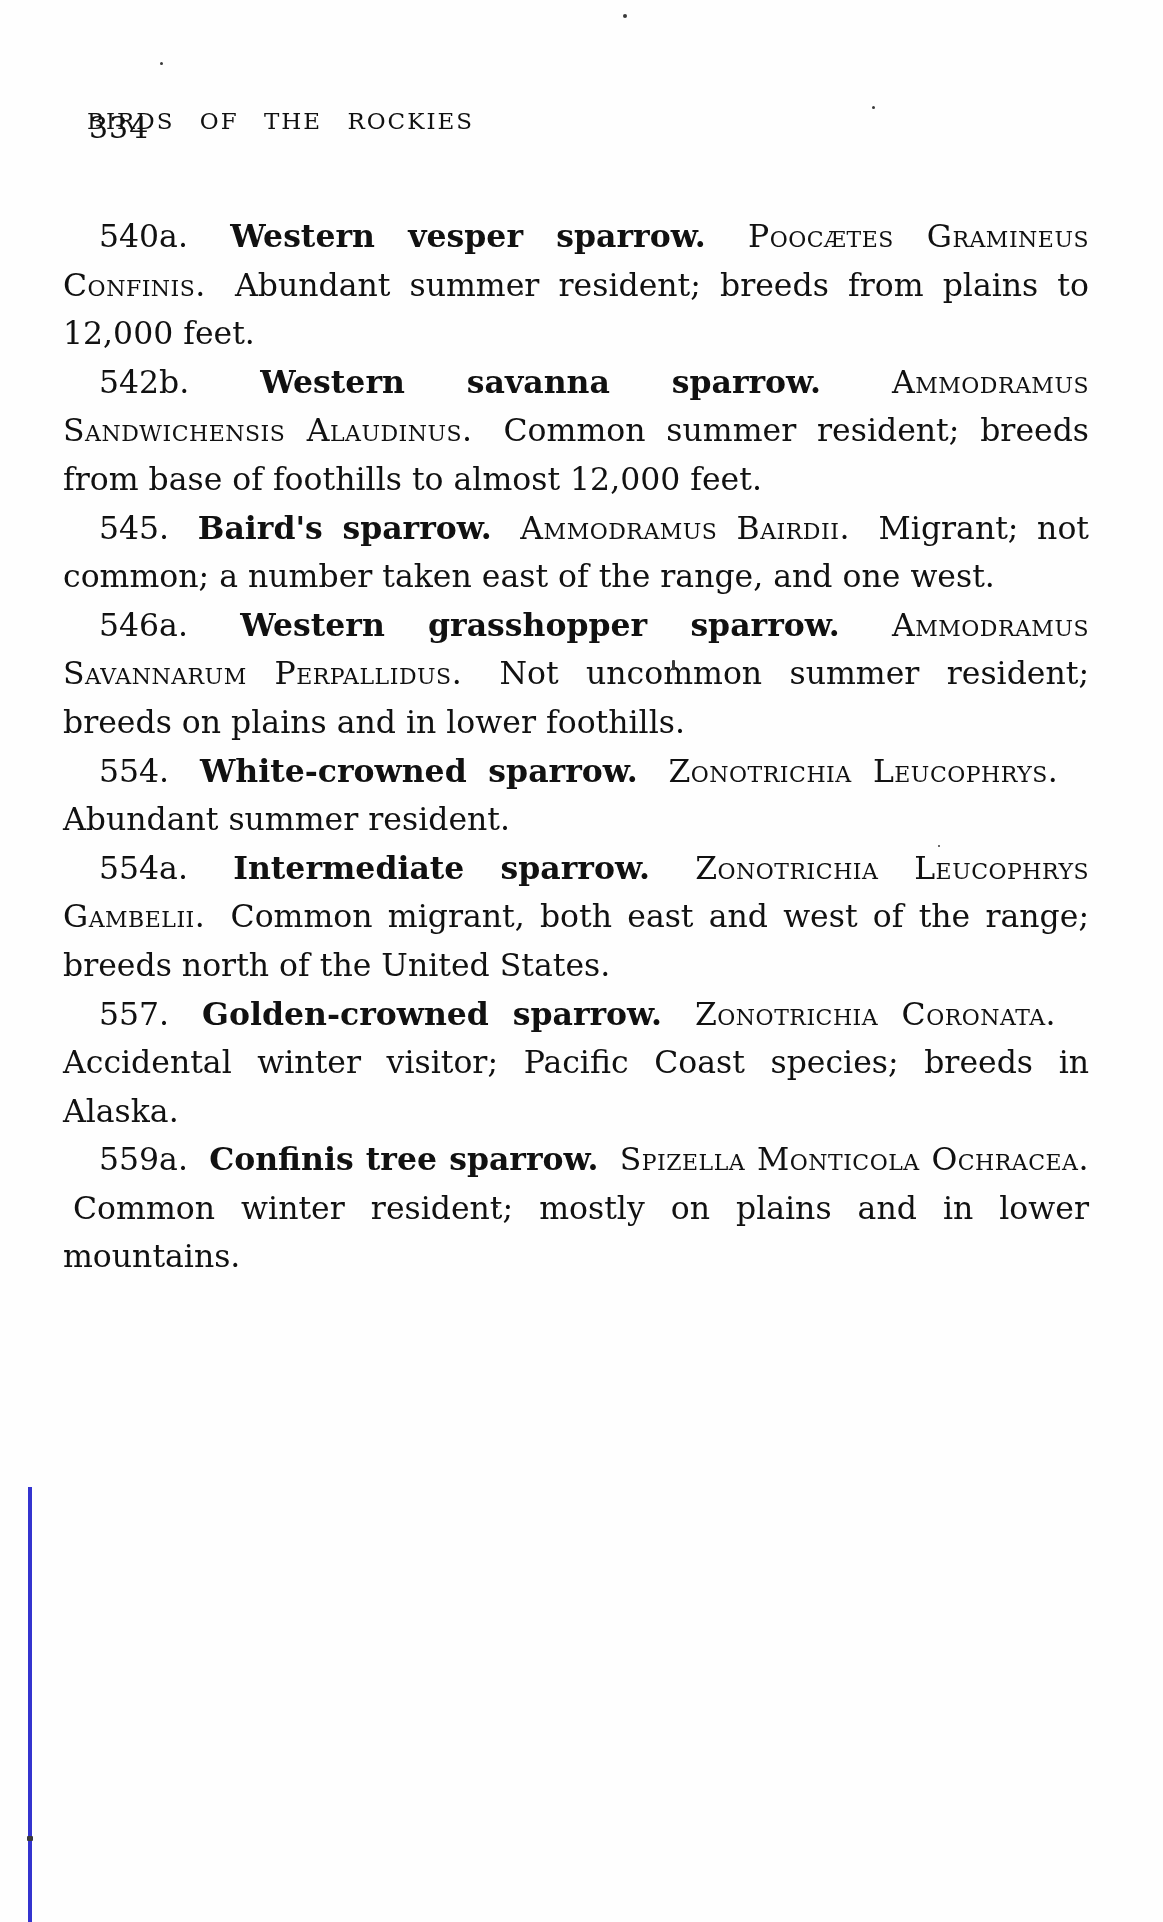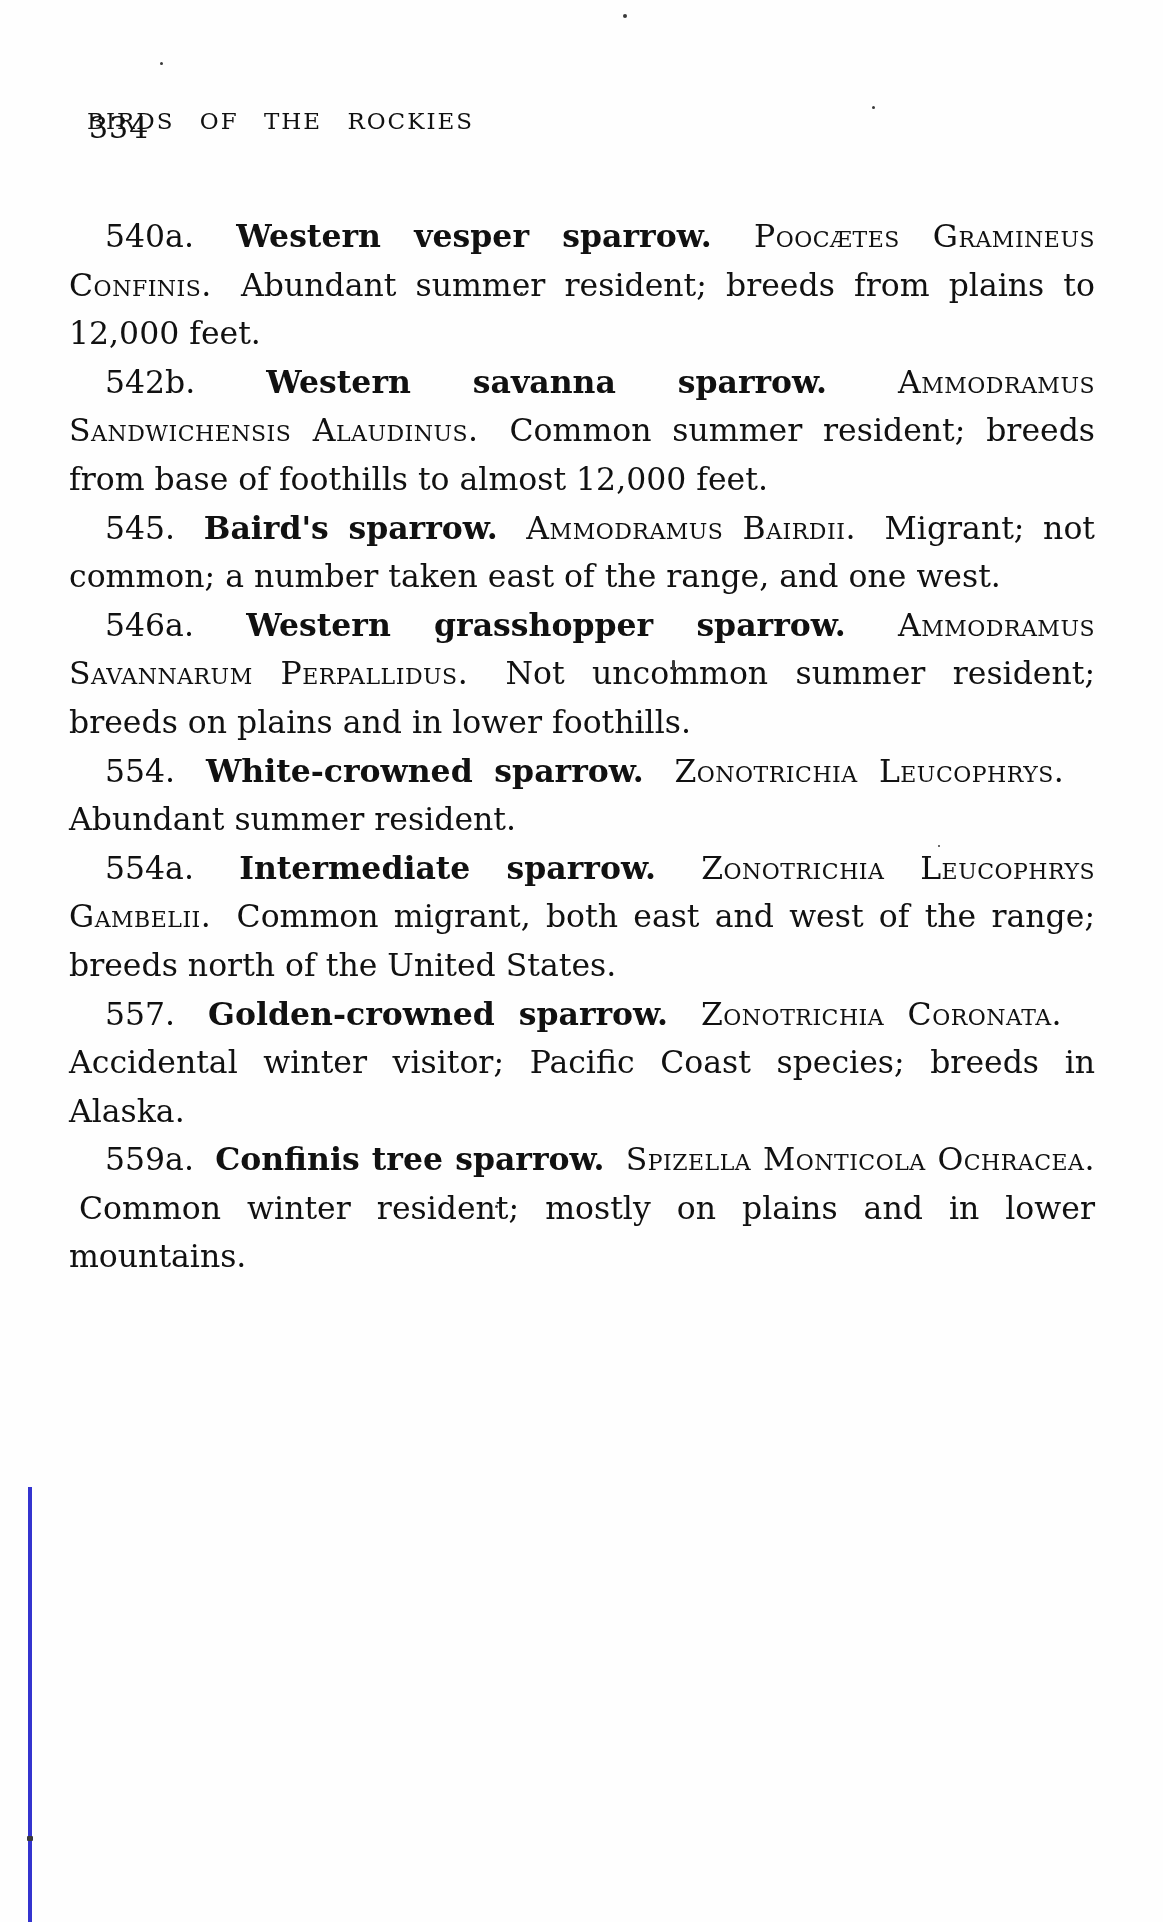--- a/index.html
+++ b/index.html
@@ -15,21 +15,21 @@
   .header { position:absolute; top:108px; left:71px; width:1026px; height:44px;margin-left:16px; }
   .pageno {
     position:absolute; left:2px; top:2px;
     font-size:30px; letter-spacing:1px;
   }
   .running-head {
     display:block; 
     font-size:23px; letter-spacing:2px; word-spacing:16px;
   }
   .body-column {
-    position:absolute; top:212px; left:69px; width:1026px;
+    position:absolute; top:212px; left:63px; width:1026px;
     font-size:31.5px; line-height:48.6px;
     text-align:justify;
   }
   .entry { margin:0; text-indent:36px; }
   .num { font-weight:normal; }
   .cname { font-weight:bold; }
   .latin { font-variant:small-caps; letter-spacing:0.5px; }
   .gap { display:inline-block; width:10px; }
   .speck { position:absolute; background:#3a3a3a; border-radius:50%; }
   .ink-line {

